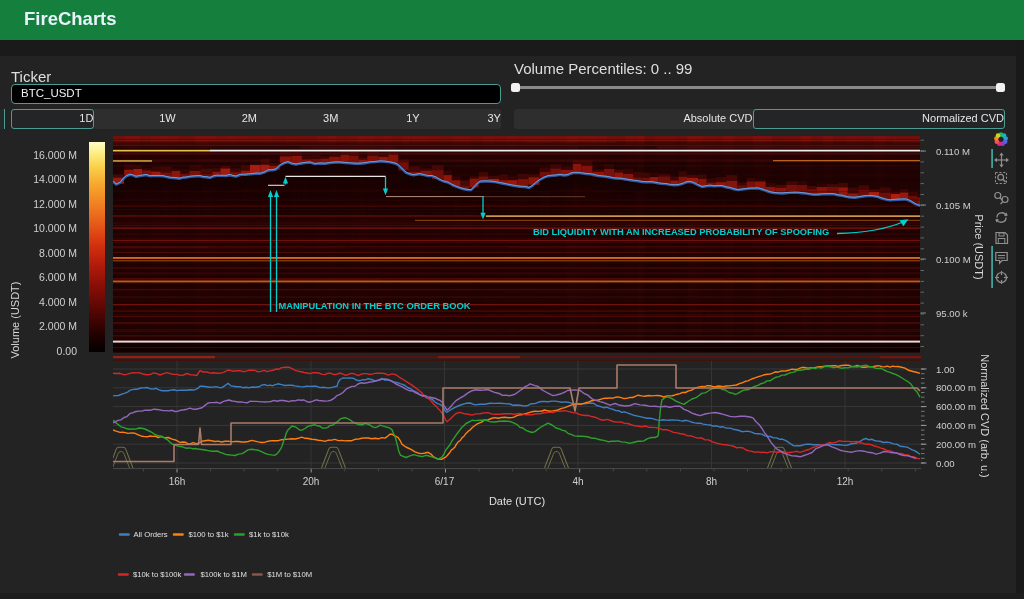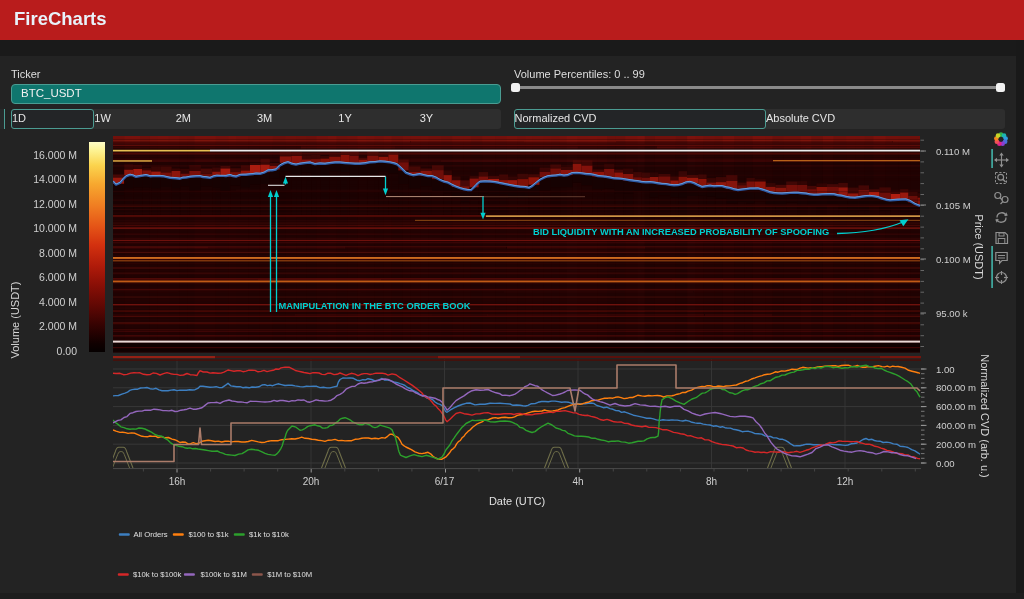--- a/index.html
+++ b/index.html
@@ -1,22 +1,22 @@
 <!DOCTYPE html>
 <html><head><meta charset="utf-8">
 <style>
 *{margin:0;padding:0;box-sizing:border-box}
 body{width:1024px;height:599px;background:#232323;font-family:"Liberation Sans",sans-serif;overflow:hidden;position:relative}
-.hdr{position:absolute;left:0;top:0;width:1024px;height:39.5px;background:#b91c1c;color:#e8f2fa;font-size:18.5px;font-weight:600;line-height:38px;padding-left:14px}
+.hdr{position:absolute;left:0;top:0;width:1024px;height:39.5px;background:#15803d;color:#e8f2fa;font-size:18.5px;font-weight:600;line-height:38px;padding-left:24px}
 .band{position:absolute;left:0;top:39.5px;width:1024px;height:16.5px;background:#1a1a1a}
 .scroll{position:absolute;left:1016px;top:39.5px;width:8px;height:560px;background:#191919}
-.lab{position:absolute;font-size:11px;color:#dfdfdf}
-.inp{position:absolute;left:11px;top:83.5px;width:490px;height:20px;background:#0f766e;border:1.5px solid #4b9c92;border-radius:4px;color:#f0f0f0;font-size:11.5px;line-height:17px;padding-left:9px}
+.lab{position:absolute;font-size:15px;color:#dfdfdf}
+.inp{position:absolute;left:11px;top:83.5px;width:490px;height:20px;background:#000000;border:1.5px solid #4b9c92;border-radius:4px;color:#f0f0f0;font-size:11.5px;line-height:17px;padding-left:9px}
 .tabs{position:absolute;top:109px;height:19.5px;background:#2e2e2e;display:flex;border-radius:3px}
-.tab{flex:1;text-align:left;font-size:11px;color:#e6e6e6;line-height:19.5px}
+.tab{flex:1;text-align:right;font-size:11px;color:#e6e6e6;line-height:19.5px}
 .tab.sel{background:#232527;border:1.5px solid #4b9c92;border-radius:3px;line-height:16.5px}
 .frag{position:absolute;left:0;top:109px;width:4.5px;height:19.5px;background:#26292a;border-right:1.5px solid #4b9c92}
 .track{position:absolute;left:511px;top:86px;width:494px;height:2.5px;background:#8a8a8a;border-radius:2px}
 .handle{position:absolute;top:82.8px;width:9px;height:8.8px;background:#f2f2f2;border-radius:2.5px}
 </style></head>
 <body>
 <div class="hdr">FireCharts</div>
 <div class="band"></div>
 <div class="scroll"></div>
 <div style="position:absolute;left:0;top:593px;width:1024px;height:6px;background:#1d1d1d"></div>
@@ -24,27 +24,27 @@
 <div class="inp">BTC_USDT</div>
 <div class="tabs" style="left:11px;width:490px">
 <div class="tab sel">1D</div>
     <div class="tab">1W</div>
     <div class="tab">2M</div>
     <div class="tab">3M</div>
     <div class="tab">1Y</div>
     <div class="tab">3Y</div>
 </div>
 <div class="frag"></div>
-<div class="lab" style="left:514px;top:68px">Volume Percentiles: 0 .. 99</div>
+<div class="lab" style="left:514px;top:60px">Volume Percentiles: 0 .. 99</div>
 <div class="track"></div>
 <div class="handle" style="left:511px"></div>
 <div class="handle" style="left:996px"></div>
 <div class="tabs" style="left:513.5px;width:491.5px">
-<div class="tab sel" style="flex:0 0 252.5px">Normalized CVD</div>
-    <div class="tab">Absolute CVD</div>
+<div class="tab">Absolute CVD</div>
+    <div class="tab sel" style="flex:0 0 252.5px">Normalized CVD</div>
 </div>
 <svg width="1024" height="469" viewBox="0 130 1024 469" style="position:absolute;left:0;top:130px">
     <defs>
 <linearGradient id="cb" x1="0" y1="0" x2="0" y2="1">
 <stop offset="0" stop-color="#fefdc8"></stop>
 <stop offset="0.04" stop-color="#fdf393"></stop>
 <stop offset="0.11" stop-color="#fbd44e"></stop>
 <stop offset="0.20" stop-color="#f7a82f"></stop>
 <stop offset="0.30" stop-color="#f07f22"></stop>
 <stop offset="0.40" stop-color="#e55517"></stop>

